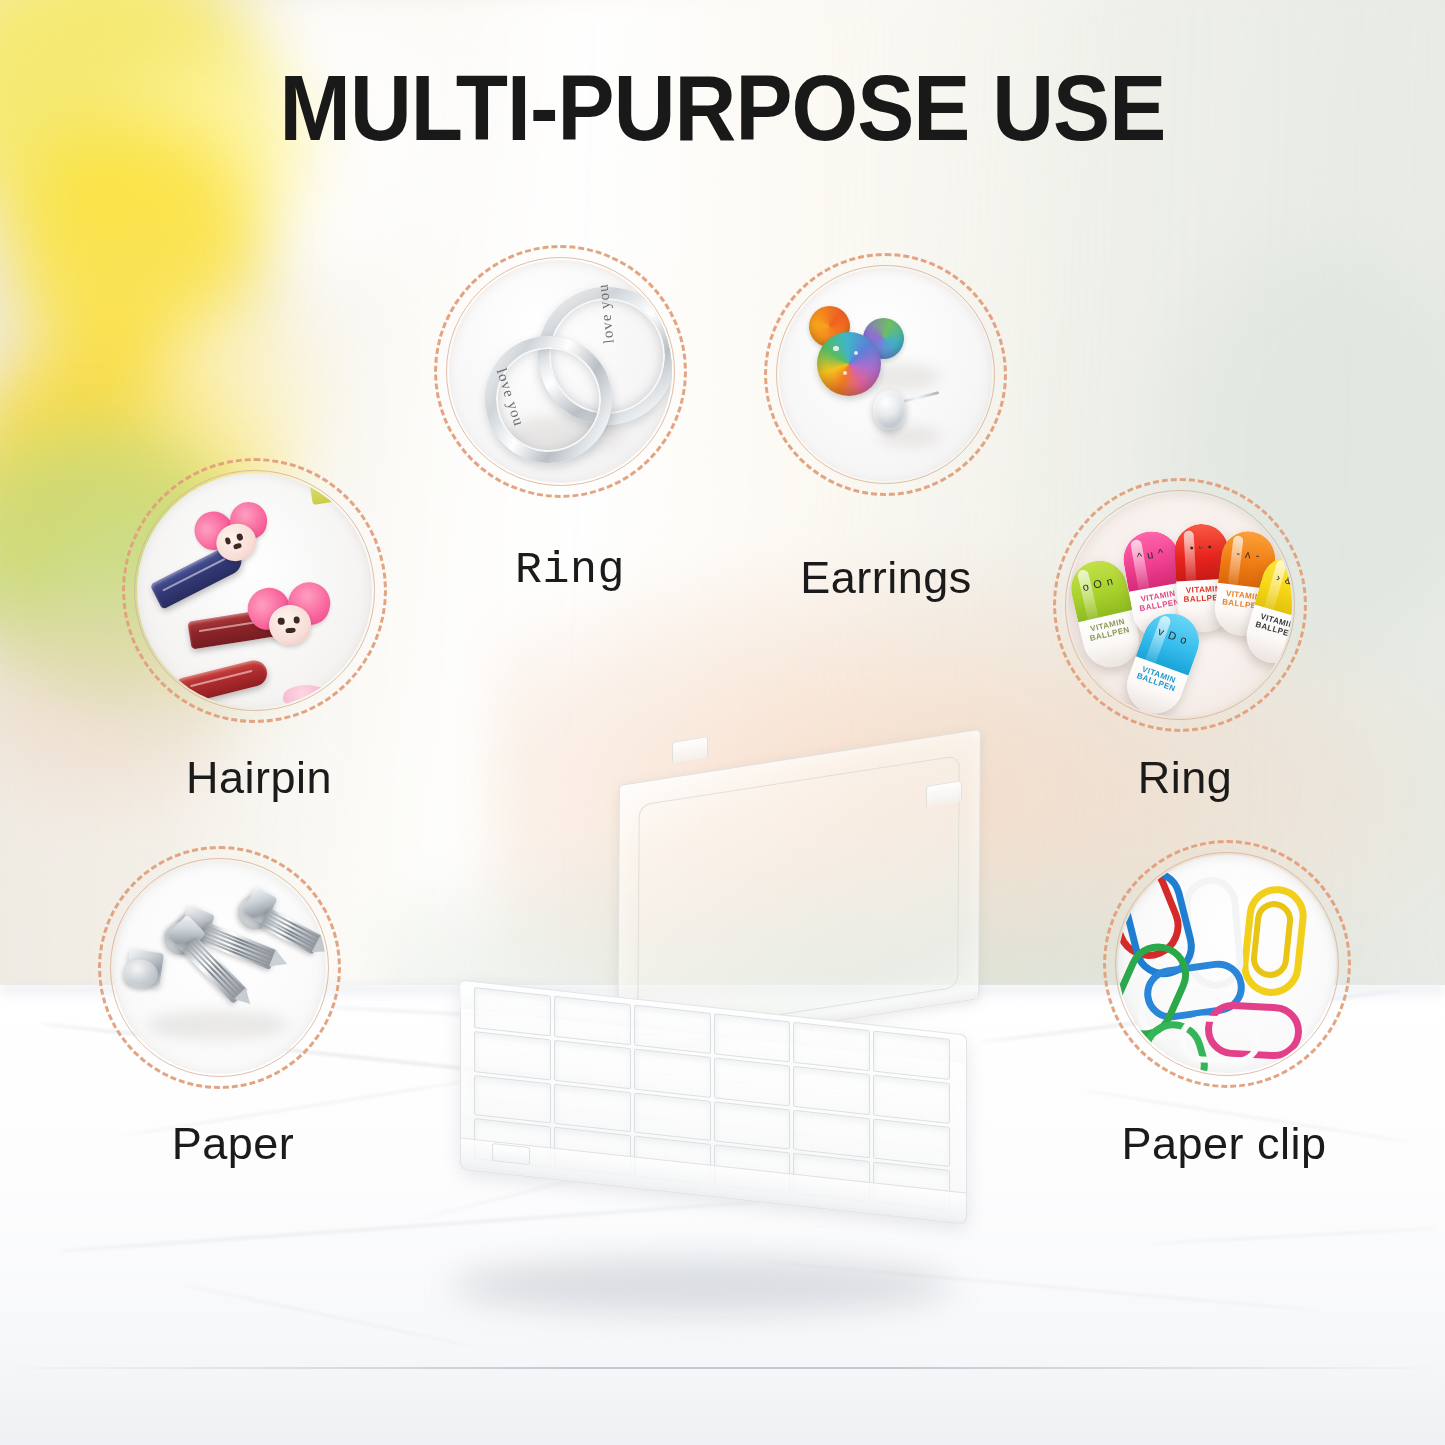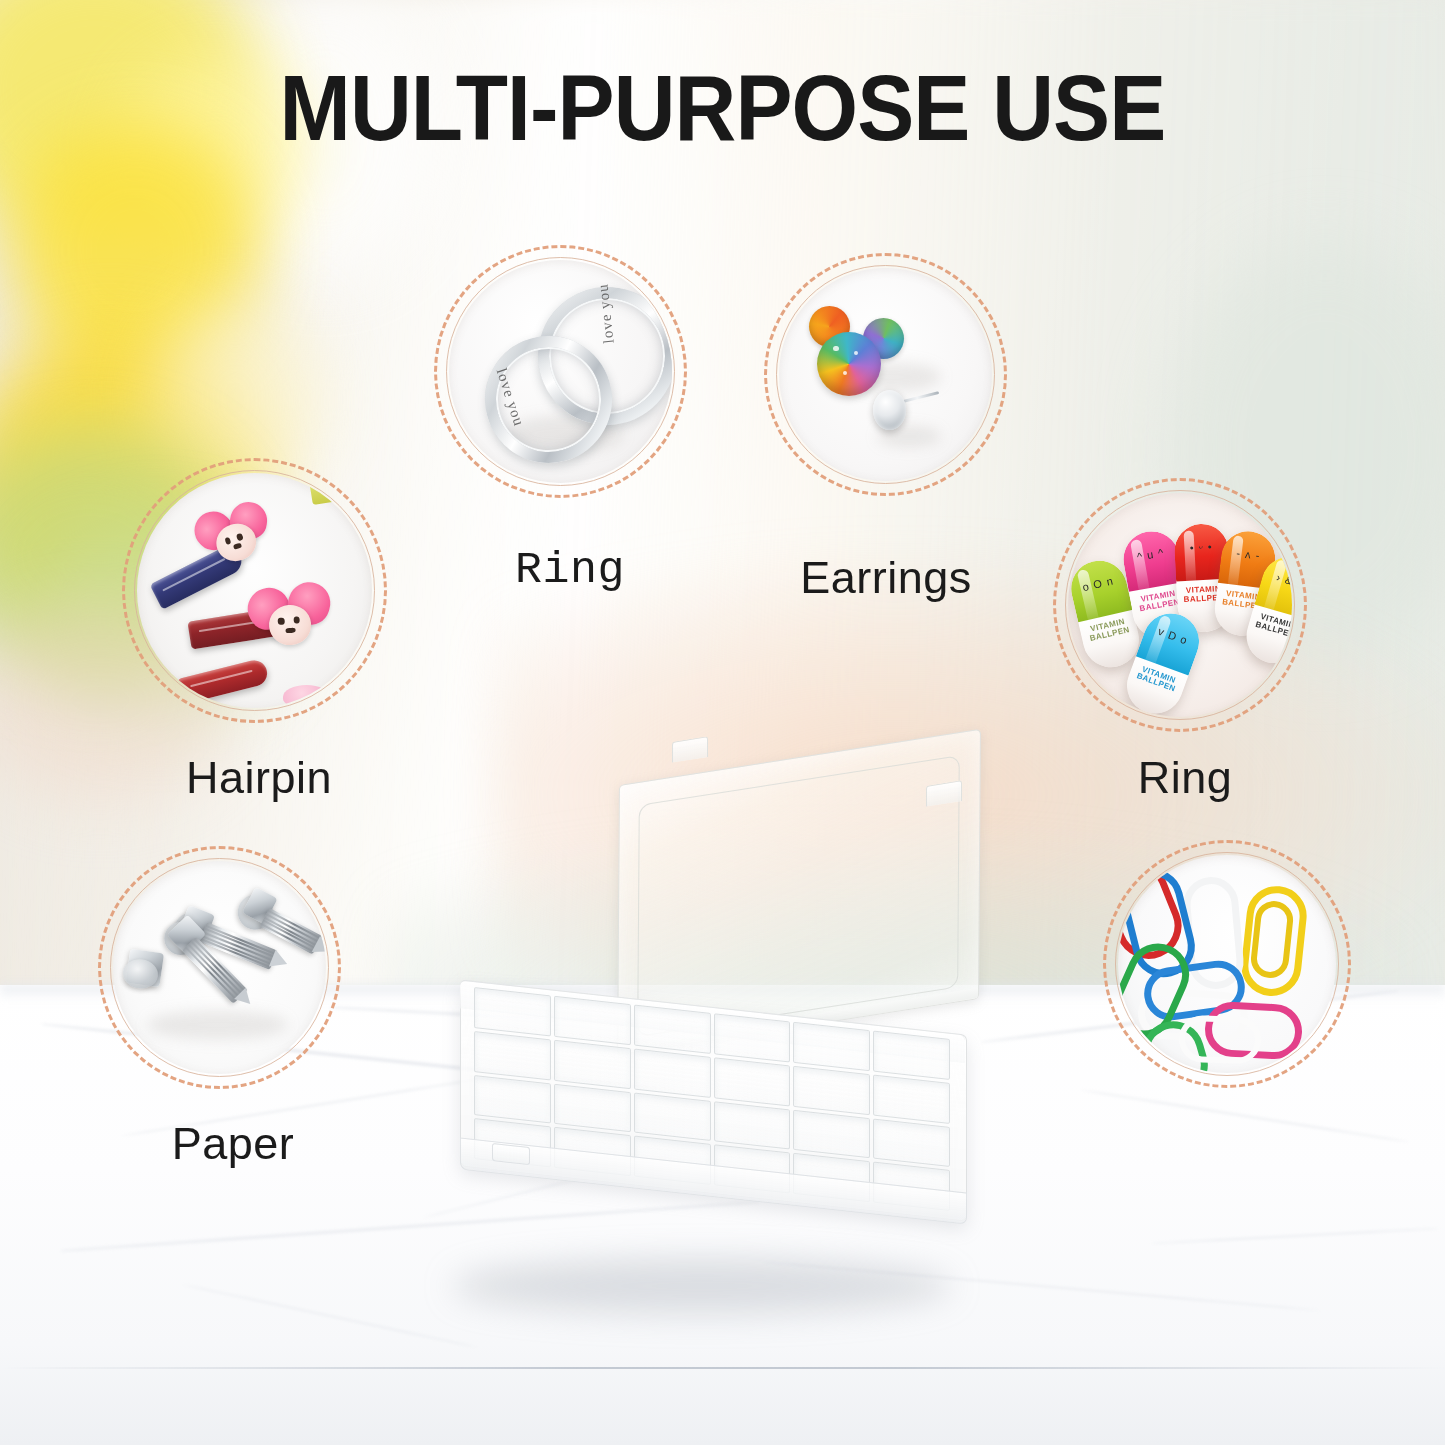--- a/index.html
+++ b/index.html
@@ -562,20 +562,21 @@
       <div class="pclip" style="left:4%;top:6%;width:22%;height:44%;border-width:7px;border-color:#1f7ed0;transform:rotate(-14deg);"></div>
       <div class="pclip" style="left:12%;top:50%;width:40%;height:18%;border-width:7px;border-color:#2a86d8;transform:rotate(-8deg);"></div>
 
       <div class="pclip" style="left:1%;top:40%;width:22%;height:38%;border-width:7px;border-color:#2aa84a;transform:rotate(24deg);"></div>
       <div class="pclip" style="left:12%;top:76%;width:22%;height:28%;border-width:7px;border-color:#34b557;transform:rotate(-16deg);"></div>
 
       <div class="pclip" style="left:40%;top:68%;width:38%;height:19%;border-width:7px;border-color:#e3408a;transform:rotate(3deg);"></div>
       <div class="pclip" style="left:28%;top:74%;width:32%;height:16%;border-width:6px;border-color:#fbfbfb;transform:rotate(2deg);"></div>
     </div>
   </div>
+  <div class="cap" style="left:1224px;top:1118px;">Paper clip</div>
 
   <div id="box">
     <div class="lid">
       <div class="lid-inner"></div>
     </div>
     <div class="lid-tab tab-l"></div>
     <div class="lid-tab tab-r"></div>
     <div class="hinge"></div>
 
     <div class="base"></div>

